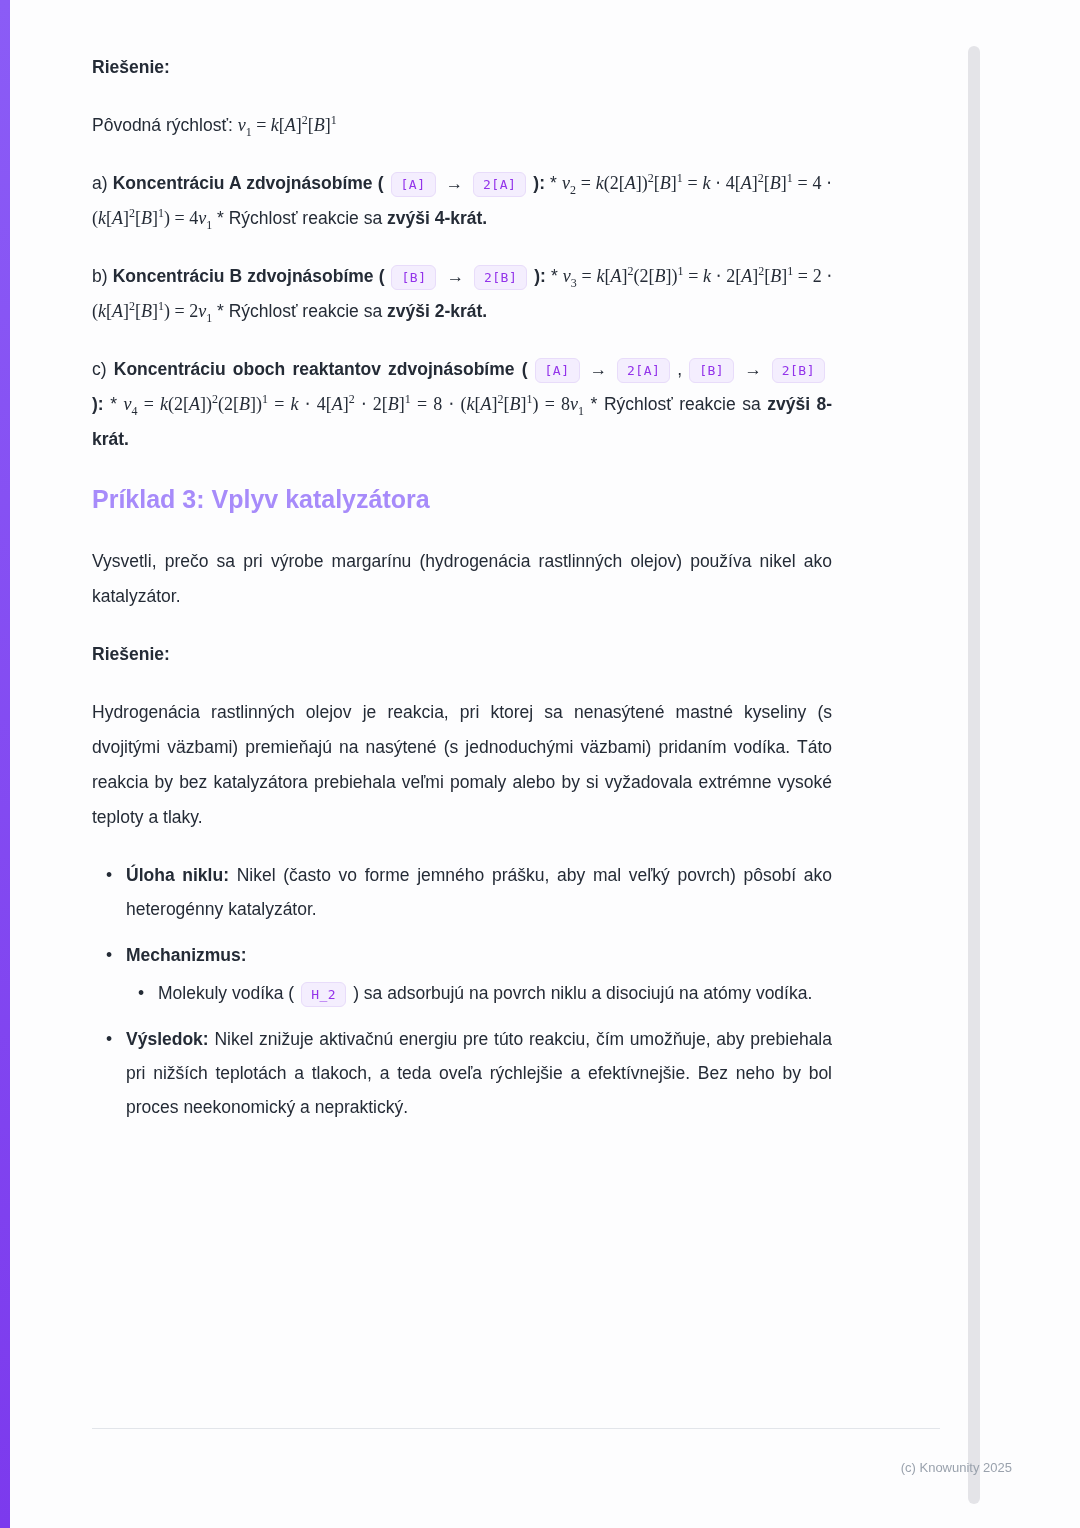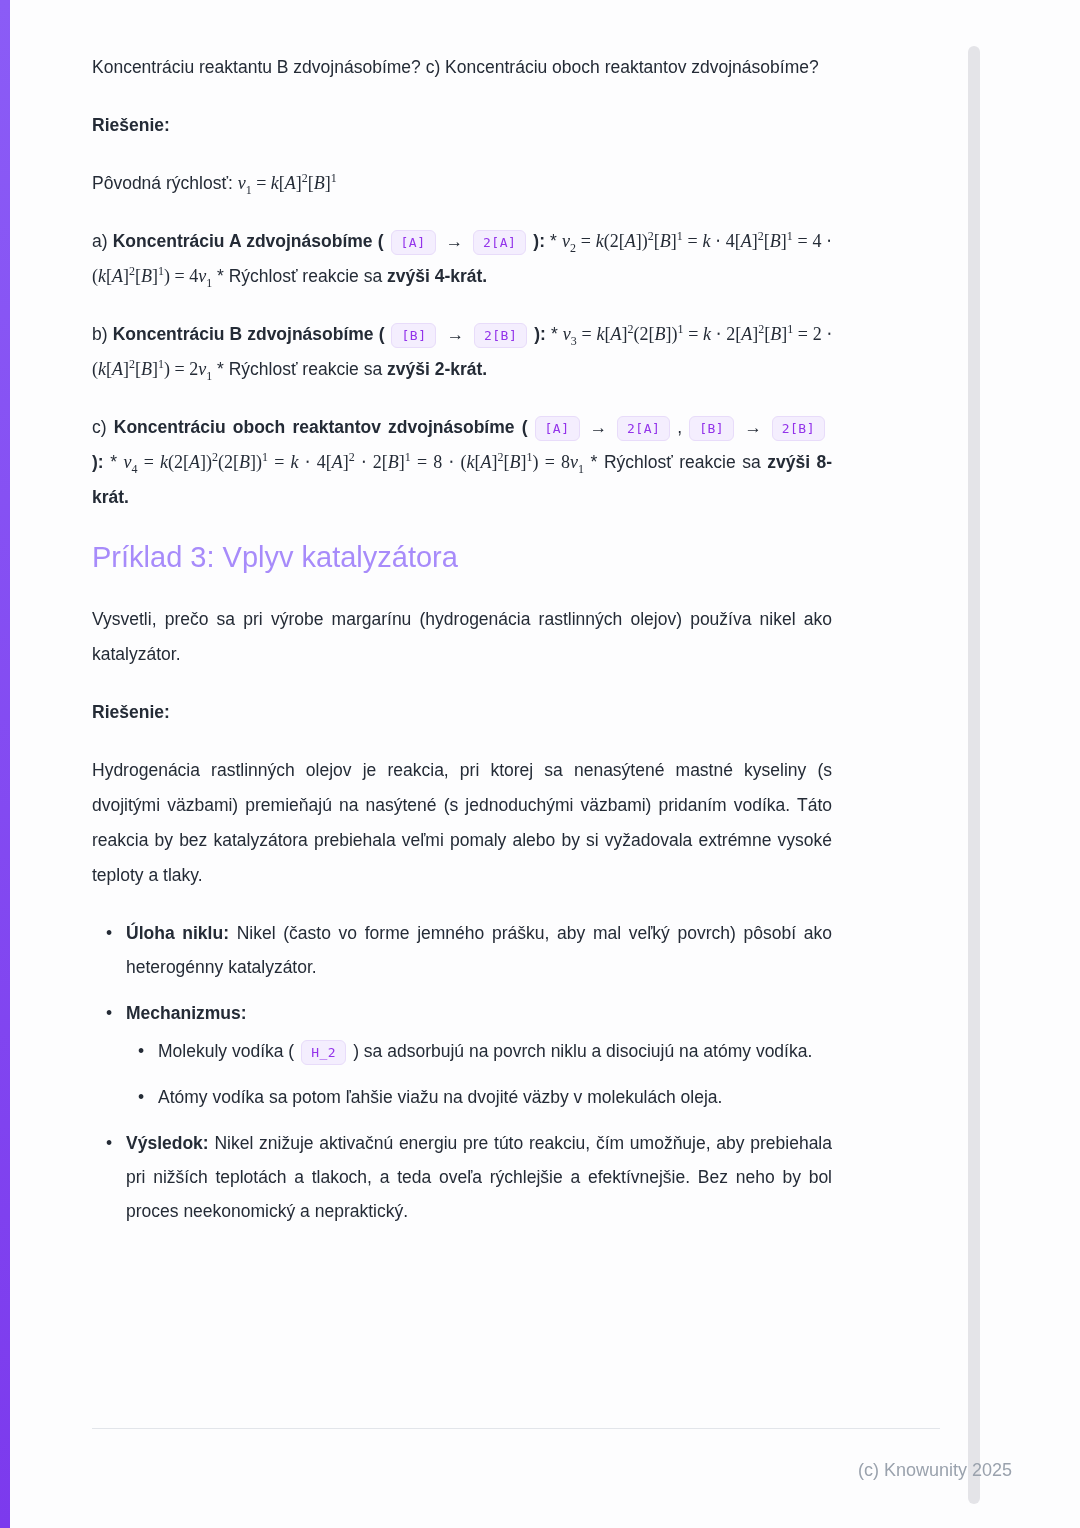--- a/index.html
+++ b/index.html
@@ -18,21 +18,21 @@
   .scrollbar {
     position: absolute; right: 100px; top: 46px; width: 12px; height: 1458px;
     background: var(--scrollbar, #e4e4e8); border-radius: 7px;
   }
   .content { position: absolute; left: 92px; top: 50px; width: 740px; }
   p.para {
     margin: 0 0 23px 0; font-size: 17.5px; line-height: 35px; text-align: justify;
   }
   .b { font-weight: 700; }
   h2.section {
-    font-size: 29px; line-height: 38px; font-weight: 400;
+    font-size: 25px; line-height: 38px; font-weight: 700;
     color: var(--heading, #a78bfa); margin: 20px 0 26px 0;
   }
   .chip {
     display: inline-block;
     font-family: "DejaVu Sans Mono", monospace;
     font-size: 13px; line-height: 1; letter-spacing: 0.5px;
     color: var(--chip_text, #9333ea);
     background: var(--chip_bg, #f4eefe);
     border: 1px solid var(--chip_border, #e8dcfa);
     border-radius: 6px; padding: 5px 9px; margin: 0 7px;
@@ -48,44 +48,42 @@
     position: relative; padding-left: 20px; margin-bottom: 12px;
     font-size: 17.5px; line-height: 34px; text-align: justify;
   }
   .blist li::before { content: "\2022"; position: absolute; left: 0; top: 0; }
   .divider {
     position: absolute; left: 92px; top: 1428px; width: 848px; height: 1px;
     background: var(--divider, #e2e5ea);
   }
   .footer {
     position: absolute; right: 68px; top: 1460px;
-    font-size: 18px; color: var(--muted, #9aa2ad);
+    font-size: 13px; color: var(--muted, #9aa2ad);
   }
 </style>
 </head>
 <body>
 
 <div class="accent-bar"></div>
 <div class="scrollbar"></div>
 
 <main class="content">
-    <p class="para"><span class="">Koncentráciu reaktantu B zdvojnásobíme? c) Koncentráciu oboch reaktantov zdvojnásobíme?</span></p>
     <p class="para"><span class="b">Riešenie:</span></p>
     <p class="para"><span class="">Pôvodná rýchlosť: </span><span class="math"><span class="mi">v</span><sub>1</sub><span> </span><span>=</span><span> </span><span class="mi">k</span><span>[</span><span class="mi">A</span><span>]</span><sup>2</sup><span>[</span><span class="mi">B</span><span>]</span><sup>1</sup></span></p>
     <p class="para"><span class="">a) </span><span class="b">Koncentráciu A zdvojnásobíme (</span><span class="chip">[A]</span><span class="arrow">→</span><span class="chip">2[A]</span><span class="b">):</span><span class=""> * </span><span class="math"><span class="mi">v</span><sub>2</sub><span> </span><span>=</span><span> </span><span class="mi">k</span><span>(</span><span>2</span><span>[</span><span class="mi">A</span><span>]</span><span>)</span><sup>2</sup><span>[</span><span class="mi">B</span><span>]</span><sup>1</sup><span> </span><span>=</span><span> </span><span class="mi">k</span><span> </span><span>⋅</span><span> </span><span>4</span><span>[</span><span class="mi">A</span><span>]</span><sup>2</sup><span>[</span><span class="mi">B</span><span>]</span><sup>1</sup><span> </span><span>=</span><span> </span><span>4</span><span> </span><span>⋅</span><span> </span><span>(</span><span class="mi">k</span><span>[</span><span class="mi">A</span><span>]</span><sup>2</sup><span>[</span><span class="mi">B</span><span>]</span><sup>1</sup><span>)</span><span> </span><span>=</span><span> </span><span>4</span><span class="mi">v</span><sub>1</sub></span><span class=""> * Rýchlosť reakcie sa </span><span class="b">zvýši 4-krát.</span></p>
     <p class="para"><span class="">b) </span><span class="b">Koncentráciu B zdvojnásobíme (</span><span class="chip">[B]</span><span class="arrow">→</span><span class="chip">2[B]</span><span class="b">):</span><span class=""> * </span><span class="math"><span class="mi">v</span><sub>3</sub><span> </span><span>=</span><span> </span><span class="mi">k</span><span>[</span><span class="mi">A</span><span>]</span><sup>2</sup><span>(</span><span>2</span><span>[</span><span class="mi">B</span><span>]</span><span>)</span><sup>1</sup><span> </span><span>=</span><span> </span><span class="mi">k</span><span> </span><span>⋅</span><span> </span><span>2</span><span>[</span><span class="mi">A</span><span>]</span><sup>2</sup><span>[</span><span class="mi">B</span><span>]</span><sup>1</sup><span> </span><span>=</span><span> </span><span>2</span><span> </span><span>⋅</span><span> </span><span>(</span><span class="mi">k</span><span>[</span><span class="mi">A</span><span>]</span><sup>2</sup><span>[</span><span class="mi">B</span><span>]</span><sup>1</sup><span>)</span><span> </span><span>=</span><span> </span><span>2</span><span class="mi">v</span><sub>1</sub></span><span class=""> * Rýchlosť reakcie sa </span><span class="b">zvýši 2-krát.</span></p>
     <p class="para"><span class="">c) </span><span class="b">Koncentráciu oboch reaktantov zdvojnásobíme (</span><span class="chip">[A]</span><span class="arrow">→</span><span class="chip">2[A]</span><span class="">,</span><span class="chip">[B]</span><span class="arrow">→</span><span class="chip">2[B]</span><span class="b">):</span><span class=""> * </span><span class="math"><span class="mi">v</span><sub>4</sub><span> </span><span>=</span><span> </span><span class="mi">k</span><span>(</span><span>2</span><span>[</span><span class="mi">A</span><span>]</span><span>)</span><sup>2</sup><span>(</span><span>2</span><span>[</span><span class="mi">B</span><span>]</span><span>)</span><sup>1</sup><span> </span><span>=</span><span> </span><span class="mi">k</span><span> </span><span>⋅</span><span> </span><span>4</span><span>[</span><span class="mi">A</span><span>]</span><sup>2</sup><span> </span><span>⋅</span><span> </span><span>2</span><span>[</span><span class="mi">B</span><span>]</span><sup>1</sup><span> </span><span>=</span><span> </span><span>8</span><span> </span><span>⋅</span><span> </span><span>(</span><span class="mi">k</span><span>[</span><span class="mi">A</span><span>]</span><sup>2</sup><span>[</span><span class="mi">B</span><span>]</span><sup>1</sup><span>)</span><span> </span><span>=</span><span> </span><span>8</span><span class="mi">v</span><sub>1</sub></span><span class=""> * Rýchlosť reakcie sa </span><span class="b">zvýši 8-krát.</span></p>
     <h2 class="section">Príklad 3: Vplyv katalyzátora</h2>
     <p class="para"><span class="">Vysvetli, prečo sa pri výrobe margarínu (hydrogenácia rastlinných olejov) používa nikel ako katalyzátor.</span></p>
     <p class="para"><span class="b">Riešenie:</span></p>
     <p class="para"><span class="">Hydrogenácia rastlinných olejov je reakcia, pri ktorej sa nenasýtené mastné kyseliny (s dvojitými väzbami) premieňajú na nasýtené (s jednoduchými väzbami) pridaním vodíka. Táto reakcia by bez katalyzátora prebiehala veľmi pomaly alebo by si vyžadovala extrémne vysoké teploty a tlaky.</span></p>
     <ul class="blist lvl1">
       <li><span class="b">Úloha niklu:</span><span class=""> Nikel (často vo forme jemného prášku, aby mal veľký povrch) pôsobí ako heterogénny katalyzátor.</span></li>
       <li><span class="b">Mechanizmus:</span><ul class="blist lvl2">
           <li><span class="">Molekuly vodíka (</span><span class="chip">H_2</span><span class="">) sa adsorbujú na povrch niklu a disociujú na atómy vodíka.</span></li>
-          <li><span class="">Atómy vodíka sa potom ľahšie viažu na dvojité väzby v molekulách oleja.</span></li>
         </ul></li>
       <li><span class="b">Výsledok:</span><span class=""> Nikel znižuje aktivačnú energiu pre túto reakciu, čím umožňuje, aby prebiehala pri nižších teplotách a tlakoch, a teda oveľa rýchlejšie a efektívnejšie. Bez neho by bol proces neekonomický a nepraktický.</span></li>
     </ul>
   </main>
 
 <div class="divider"></div>
 <div class="footer">(c) Knowunity 2025</div>
 
 </body></html>

